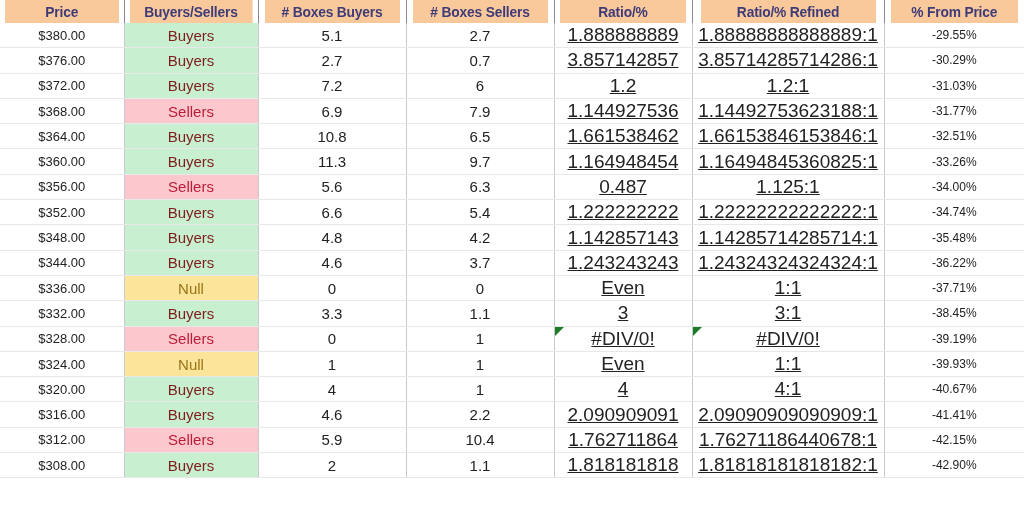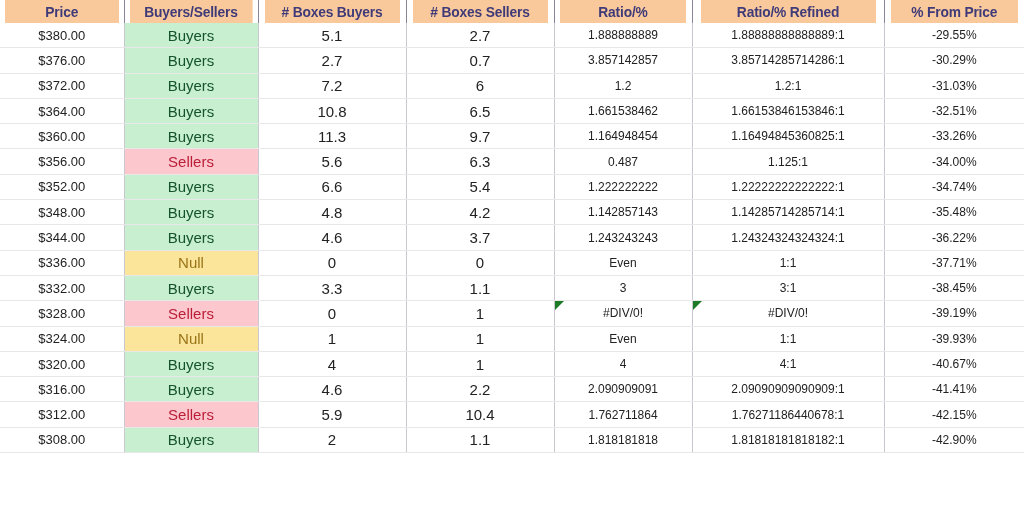--- a/index.html
+++ b/index.html
@@ -58,24 +58,24 @@
     overflow:hidden;
     position:relative;
   }
   tbody td:last-child{border-right:none;}
 
   
   tbody td.sep{border-right:1px solid #c9c7cf;}
 
   td.price{font-size:13px;}
   td.bs{font-weight:normal;font-size:15px;}
-  td.bs.buyers{background:#c7efd0;color:#14532d;}
+  td.bs.buyers{background:#c7efd0;color:#7f1d1d;}
   td.bs.sellers{background:#fcc8ce;color:#bb1d37;}
   td.bs.null{background:#fbe59b;color:#9a7418;}
-  td.ratio, td.refined{font-size:12px;}
+  td.ratio, td.refined{font-size:19px;text-decoration:underline;}
   td.pct{font-size:12px;}
 
   .errmark{
     position:absolute;
     left:0px;top:0px;
     width:0;height:0;
     border-left:9px solid #1d7a27;
     border-bottom:9px solid transparent;
   }
 </style>
@@ -126,20 +126,29 @@
         <tr>
           <td class="price sep">$372.00</td>
           <td class="bs buyers sep">Buyers</td>
           <td class="num sep">7.2</td>
           <td class="num sep">6</td>
           <td class="ratio sep">1.2</td>
           <td class="refined sep">1.2:1</td>
           <td class="pct">-31.03%</td>
         </tr>
         <tr>
+          <td class="price sep">$368.00</td>
+          <td class="bs sellers sep">Sellers</td>
+          <td class="num sep">6.9</td>
+          <td class="num sep">7.9</td>
+          <td class="ratio sep">1.144927536</td>
+          <td class="refined sep">1.14492753623188:1</td>
+          <td class="pct">-31.77%</td>
+        </tr>
+        <tr>
           <td class="price sep">$364.00</td>
           <td class="bs buyers sep">Buyers</td>
           <td class="num sep">10.8</td>
           <td class="num sep">6.5</td>
           <td class="ratio sep">1.661538462</td>
           <td class="refined sep">1.66153846153846:1</td>
           <td class="pct">-32.51%</td>
         </tr>
         <tr>
           <td class="price sep">$360.00</td>

